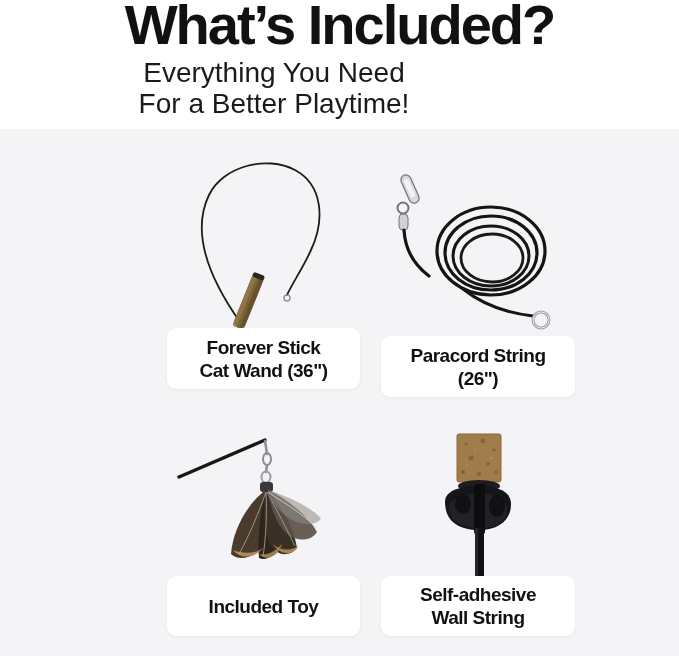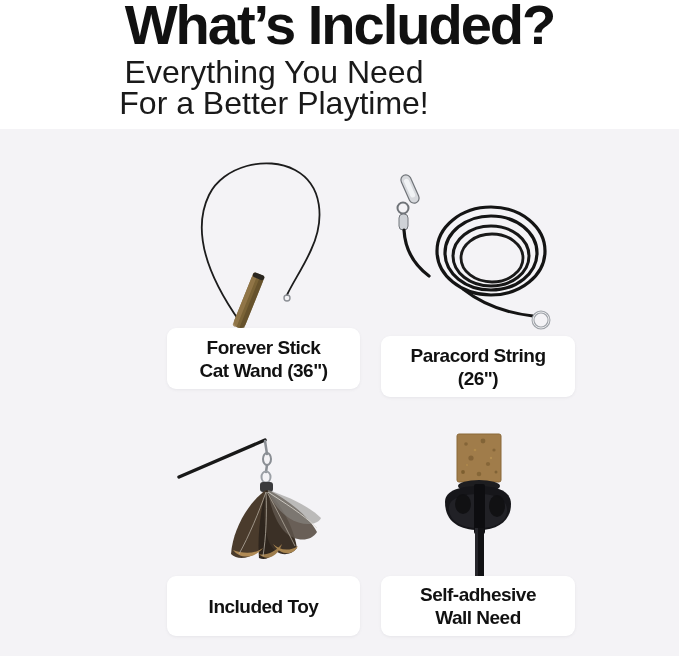--- a/index.html
+++ b/index.html
@@ -44,21 +44,21 @@
     color: #111111;
     transform: scaleX(1.02);
   }
   .subtitle {
     position: absolute;
     left: 0; top: 57px;
     width: 548px;
     text-align: center;
     font-family: "Liberation Sans", sans-serif;
     font-weight: 300;
-    font-size: 32px;
+    font-size: 28px;
     line-height: 31px;
     letter-spacing: 0px;
     color: #1a1a1a;
     white-space: pre-line;
   }
 
   
   .product {
     position: absolute;
   }
@@ -228,16 +228,16 @@
           <ellipse cx="52" cy="76" rx="8" ry="10" fill="#0f0f12" opacity="0.9"></ellipse>
           <ellipse cx="86" cy="78" rx="8" ry="11" fill="#0f0f12" opacity="0.9"></ellipse>
         </g>
 
         <rect x="64" y="100" width="9" height="60" fill="#111114"></rect>
         <rect x="64" y="100" width="3" height="60" fill="#2a2a30" opacity="0.8"></rect>
       </svg>
     </div>
 
     <div class="label-card card-mount">Self-adhesive
-Wall Need</div>
+Wall String</div>
   </div>
 
 </div>
 
 </body></html>

